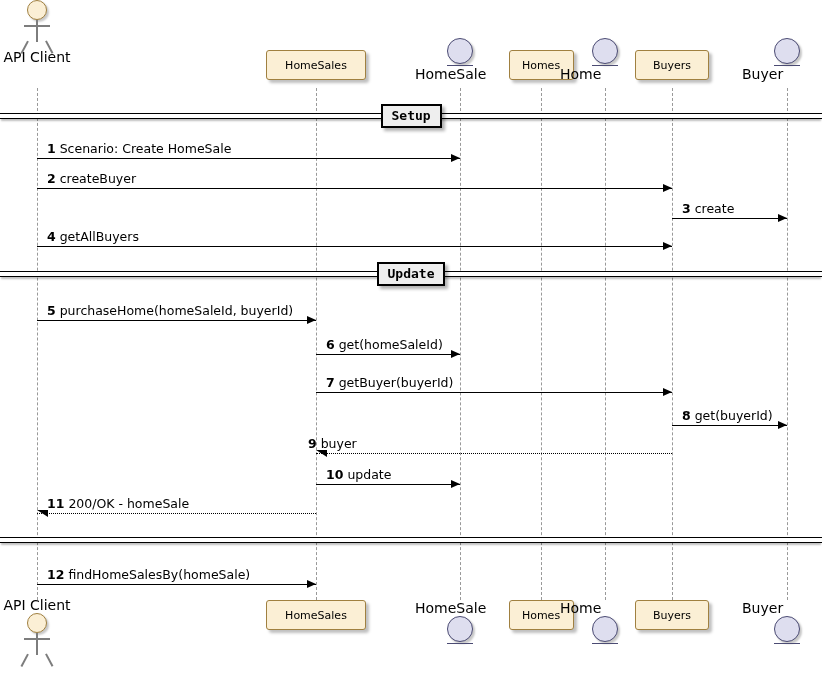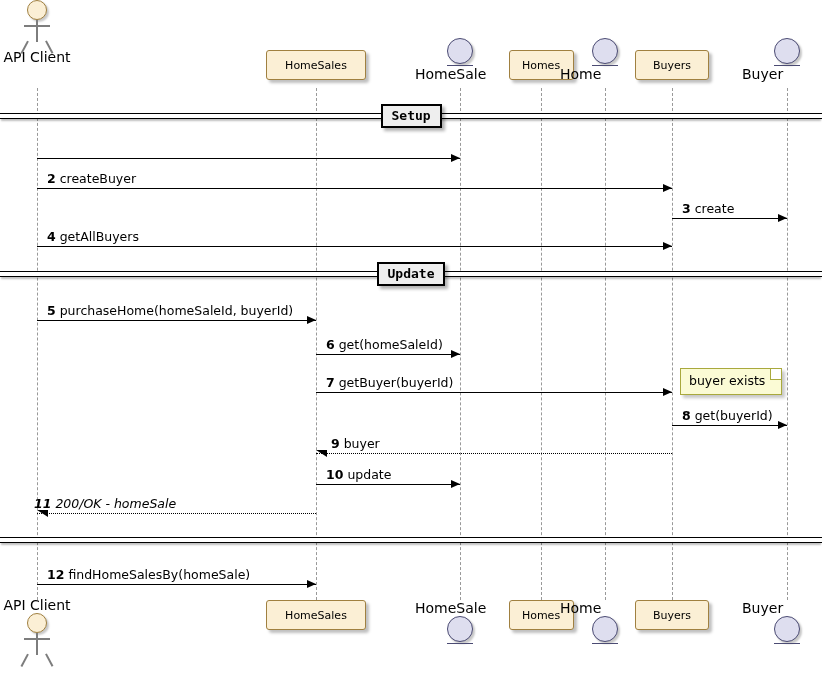--- a/index.html
+++ b/index.html
@@ -267,20 +267,21 @@
         <i class="actor-leg-r"></i>
       </div>
     </div>
     <div class="divider-bar" style="top: 113px;"></div>
     <div class="divider-label" style="top: 104px; left: 380.5px;">Setup</div>
     <div class="divider-bar" style="top: 271px;"></div>
     <div class="divider-label" style="top: 262px; left: 376.5px;">Update</div>
     <div class="divider-bar" style="top: 537px;"></div>
     <div class="msg-line" style="left: 37px; top: 158px; width: 423px;"></div>
     <div class="arrow-r" style="left: 451px; top: 154px;"></div>
+    <div class="msg-label" style="left: 47px; top: 143px;"><span class="msg-num">1</span><span> Scenario: Create HomeSale</span></div>
     <div class="msg-line" style="left: 37px; top: 188px; width: 635px;"></div>
     <div class="arrow-r" style="left: 663px; top: 184px;"></div>
     <div class="msg-label" style="left: 47px; top: 173px;"><span class="msg-num">2</span><span> createBuyer</span></div>
     <div class="msg-line" style="left: 672px; top: 218px; width: 115px;"></div>
     <div class="arrow-r" style="left: 778px; top: 214px;"></div>
     <div class="msg-label" style="left: 682px; top: 203px;"><span class="msg-num">3</span><span> create</span></div>
     <div class="msg-line" style="left: 37px; top: 246px; width: 635px;"></div>
     <div class="arrow-r" style="left: 663px; top: 242px;"></div>
     <div class="msg-label" style="left: 47px; top: 231px;"><span class="msg-num">4</span><span> getAllBuyers</span></div>
     <div class="msg-line" style="left: 37px; top: 320px; width: 279px;"></div>
@@ -290,24 +291,23 @@
     <div class="arrow-r" style="left: 451px; top: 350px;"></div>
     <div class="msg-label" style="left: 326px; top: 339px;"><span class="msg-num">6</span><span> get(homeSaleId)</span></div>
     <div class="msg-line" style="left: 316px; top: 392px; width: 356px;"></div>
     <div class="arrow-r" style="left: 663px; top: 388px;"></div>
     <div class="msg-label" style="left: 326px; top: 377px;"><span class="msg-num">7</span><span> getBuyer(buyerId)</span></div>
     <div class="msg-line" style="left: 672px; top: 425px; width: 115px;"></div>
     <div class="arrow-r" style="left: 778px; top: 421px;"></div>
     <div class="msg-label" style="left: 682px; top: 410px;"><span class="msg-num">8</span><span> get(buyerId)</span></div>
     <div class="msg-line dotted" style="left: 316px; top: 453px; width: 356px;"></div>
     <div class="arrow-l" style="left: 316px; top: 450px; border-top-width: 0px; border-bottom-width: 7px; border-right-width: 11px;"></div>
-    <div class="msg-label" style="left: 331px; top: 438px;"><span class="msg-num">9</span><span> buyer</span></div>
+    <div class="msg-label" style="left: 308px; top: 438px;"><span class="msg-num">9</span><span> buyer</span></div>
     <div class="msg-line" style="left: 316px; top: 484px; width: 144px;"></div>
     <div class="arrow-r" style="left: 451px; top: 480px;"></div>
     <div class="msg-label" style="left: 326px; top: 469px;"><span class="msg-num">10</span><span> update</span></div>
     <div class="msg-line dotted" style="left: 37px; top: 513px; width: 279px;"></div>
     <div class="arrow-l" style="left: 37px; top: 510px; border-top-width: 0px; border-bottom-width: 7px; border-right-width: 11px;"></div>
-    <div class="msg-label" style="left: 34px; top: 498px; font-style: italic;"><span class="msg-num">11</span><span> 200/OK - homeSale</span></div>
+    <div class="msg-label" style="left: 47px; top: 498px;"><span class="msg-num">11</span><span> 200/OK - homeSale</span></div>
     <div class="msg-line" style="left: 37px; top: 584px; width: 279px;"></div>
     <div class="arrow-r" style="left: 307px; top: 580px;"></div>
     <div class="msg-label" style="left: 47px; top: 569px;"><span class="msg-num">12</span><span> findHomeSalesBy(homeSale)</span></div>
-    <div class="note" style="left: 680px; top: 368px;"><span>buyer exists</span><span class="fold"></span></div>
   </div>
 
 </body></html>

